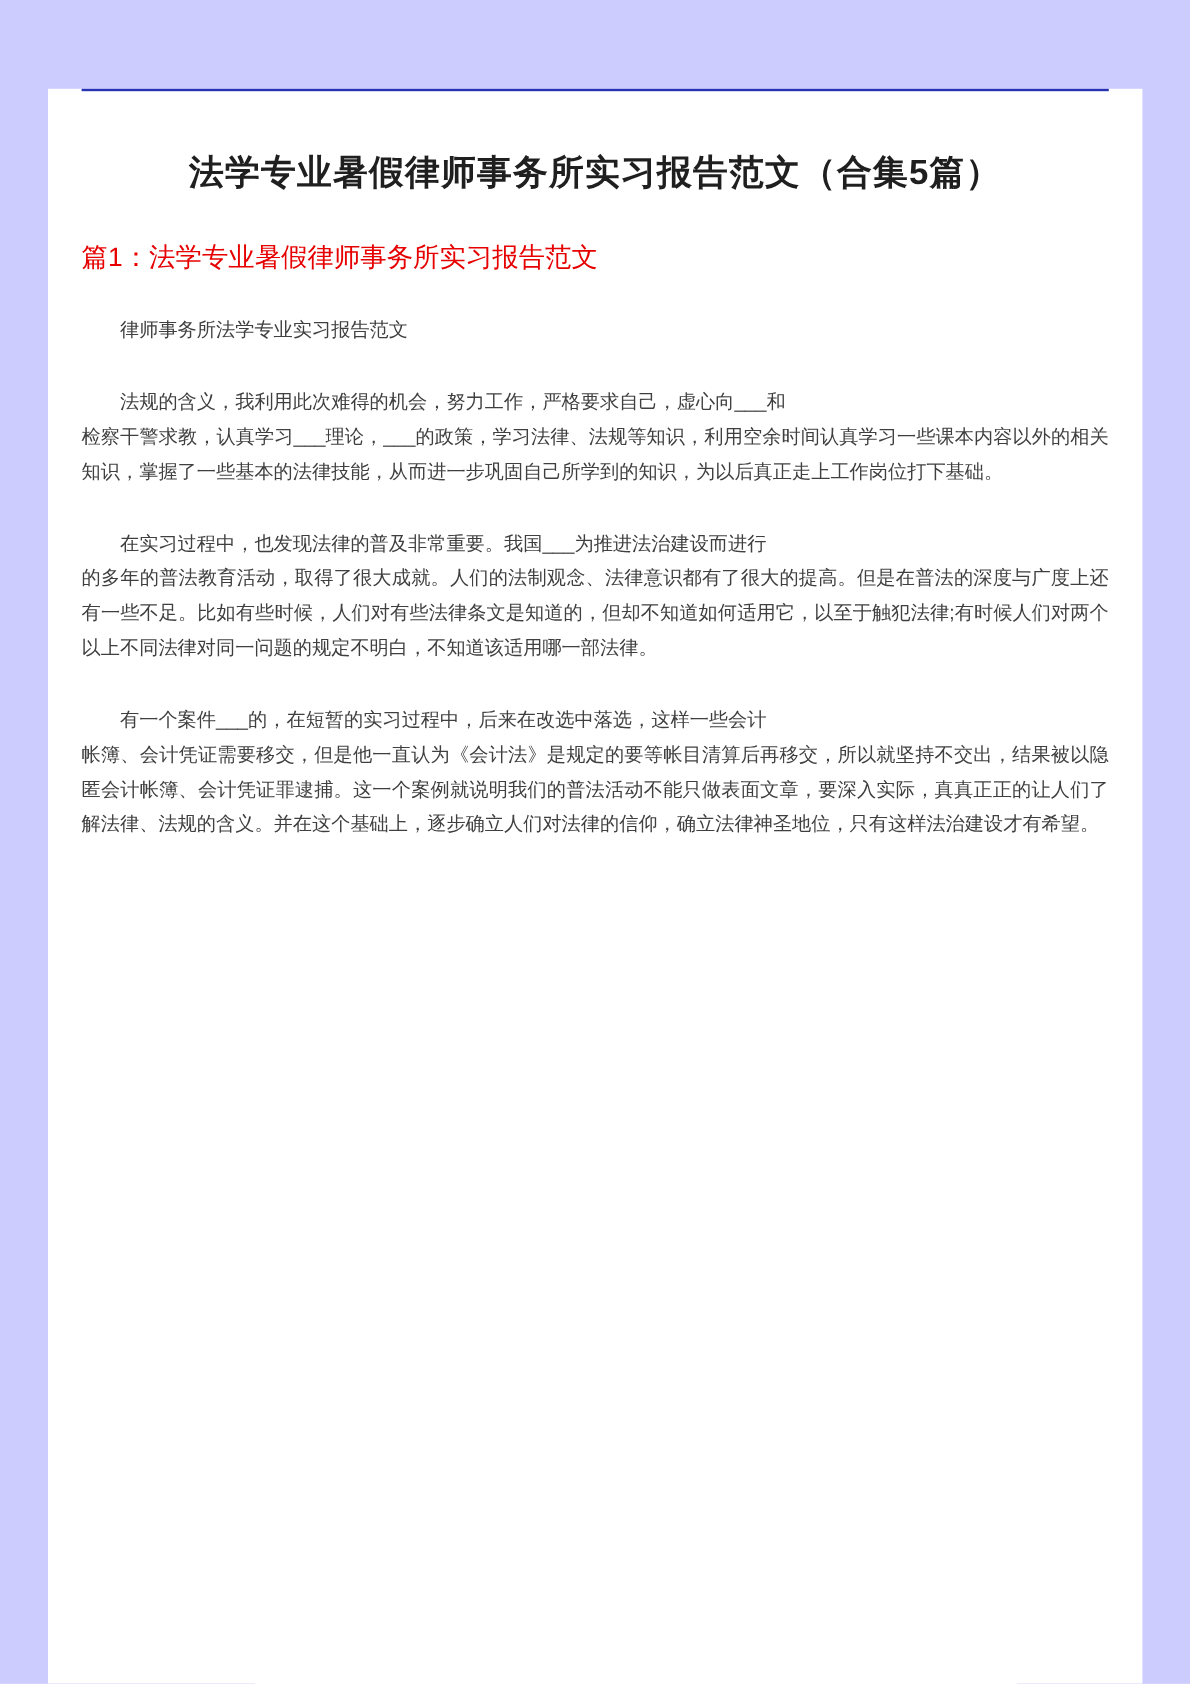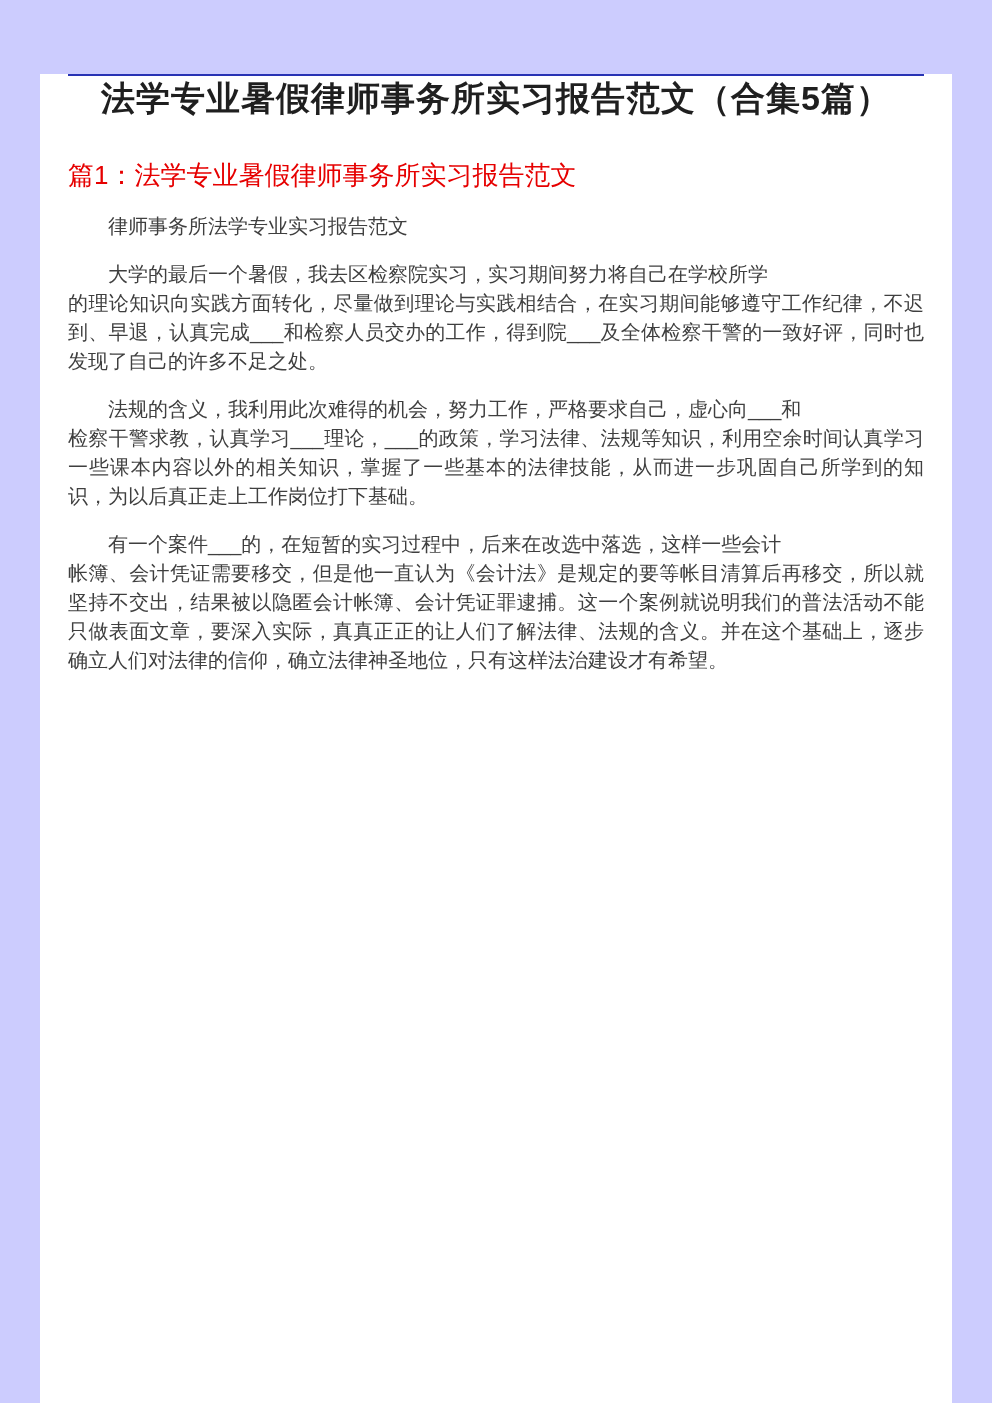--- a/index.html
+++ b/index.html
@@ -21,57 +21,58 @@
     padding: 0 28px;
   }
   .rule {
     border: none;
     border-top: 2px solid var(--rule-blue, #2833b4);
     height: 0;
     width: 100%;
   }
   .rule-top { margin-top: 74px; }
   .doc-title {
+    margin-top: 48px;
     text-align: center;
-    font-size: 34px;
+    font-size: 29px;
     font-weight: 700;
     color: #1f1f1f;
     letter-spacing: 1px;
   }
   .section-heading {
     margin-top: 36px;
-    font-size: 26px;
+    font-size: 22px;
     font-weight: 400;
     color: var(--heading-red, #e60000);
   }
   .body-text { margin-top: 9px; }
   .para {
-    margin-top: 19px;
-    font-size: 20px;
+    margin-top: 31px;
+    font-size: 16px;
     line-height: 29px;
     color: var(--body-text, #3f3f3f);
     text-indent: 2em;
     white-space: pre-wrap;
     text-align: justify;
   }
 </style>
 </head>
 <body>
 
 <div class="page">
 
   <hr class="rule rule-top">
 
   <h1 class="doc-title">法学专业暑假律师事务所实习报告范文（合集5篇）</h1>
 
   <h2 class="section-heading">篇1：法学专业暑假律师事务所实习报告范文</h2>
 
   <div class="body-text">
     <p class="para">律师事务所法学专业实习报告范文</p>
-    <p class="para">大学的最后一个暑假，我去区检察院实习，实习期间努力将自己在学校所学
-的理论知识向实践方面转化，尽量做到理论与实践相结合，在实习期间能够遵守工作纪律，不迟到、早退，认真完成___和检察人员交办的工作，得到院___及全体检察干警的一致好评，同时也发现了自己的许多不足之处。</p>
     <p class="para">法规的含义，我利用此次难得的机会，努力工作，严格要求自己，虚心向___和
 检察干警求教，认真学习___理论，___的政策，学习法律、法规等知识，利用空余时间认真学习一些课本内容以外的相关知识，掌握了一些基本的法律技能，从而进一步巩固自己所学到的知识，为以后真正走上工作岗位打下基础。</p>
+    <p class="para">在实习过程中，也发现法律的普及非常重要。我国___为推进法治建设而进行
+的多年的普法教育活动，取得了很大成就。人们的法制观念、法律意识都有了很大的提高。但是在普法的深度与广度上还有一些不足。比如有些时候，人们对有些法律条文是知道的，但却不知道如何适用它，以至于触犯法律;有时候人们对两个以上不同法律对同一问题的规定不明白，不知道该适用哪一部法律。</p>
     <p class="para">有一个案件___的，在短暂的实习过程中，后来在改选中落选，这样一些会计
 帐簿、会计凭证需要移交，但是他一直认为《会计法》是规定的要等帐目清算后再移交，所以就坚持不交出，结果被以隐匿会计帐簿、会计凭证罪逮捕。这一个案例就说明我们的普法活动不能只做表面文章，要深入实际，真真正正的让人们了解法律、法规的含义。并在这个基础上，逐步确立人们对法律的信仰，确立法律神圣地位，只有这样法治建设才有希望。</p>
   </div>
 
 </div>
 
 </body></html>

